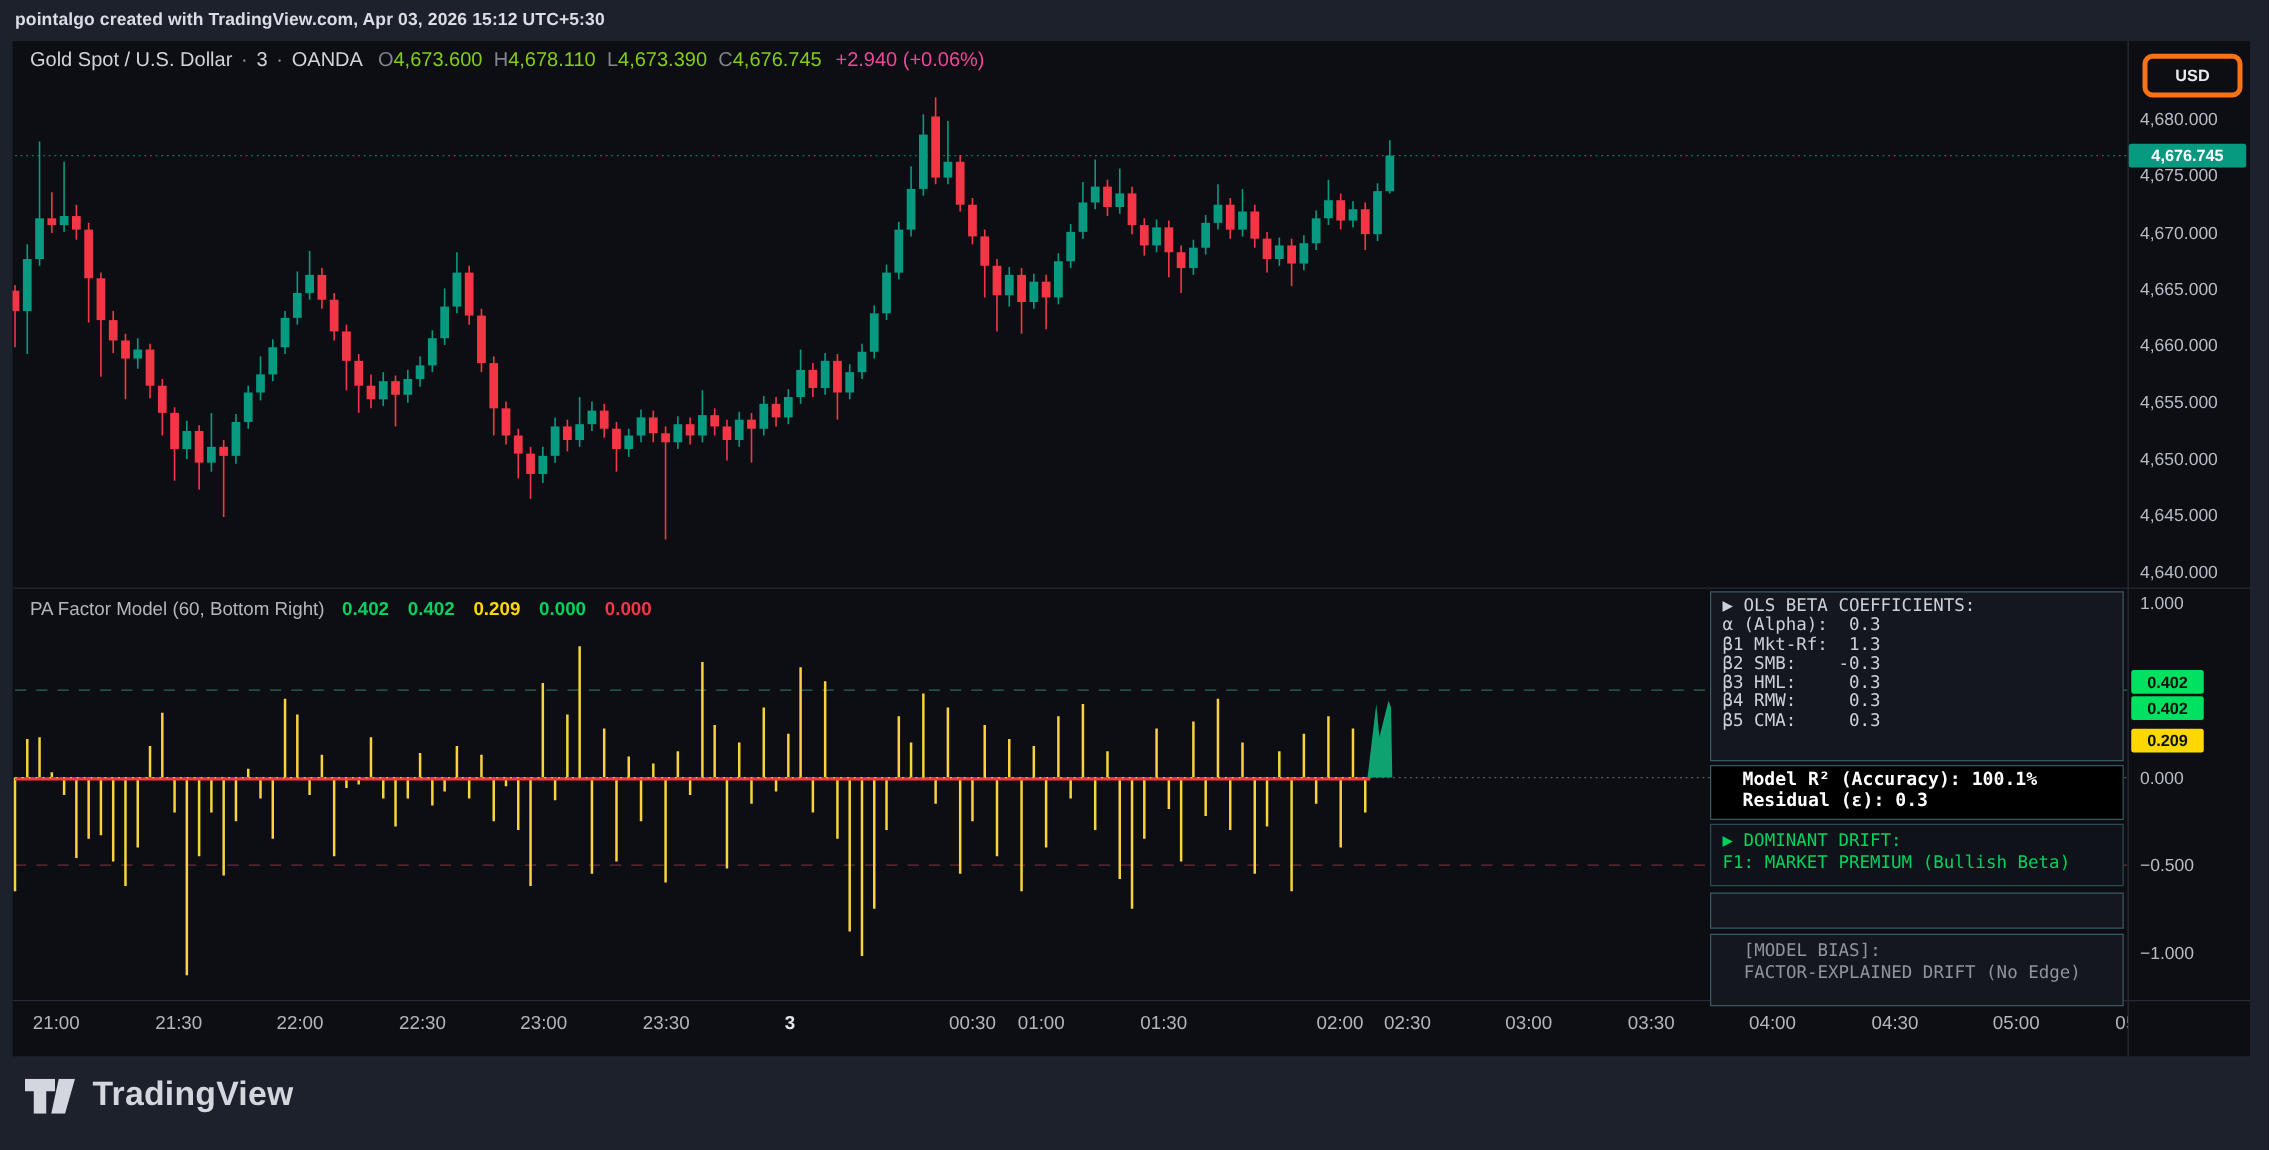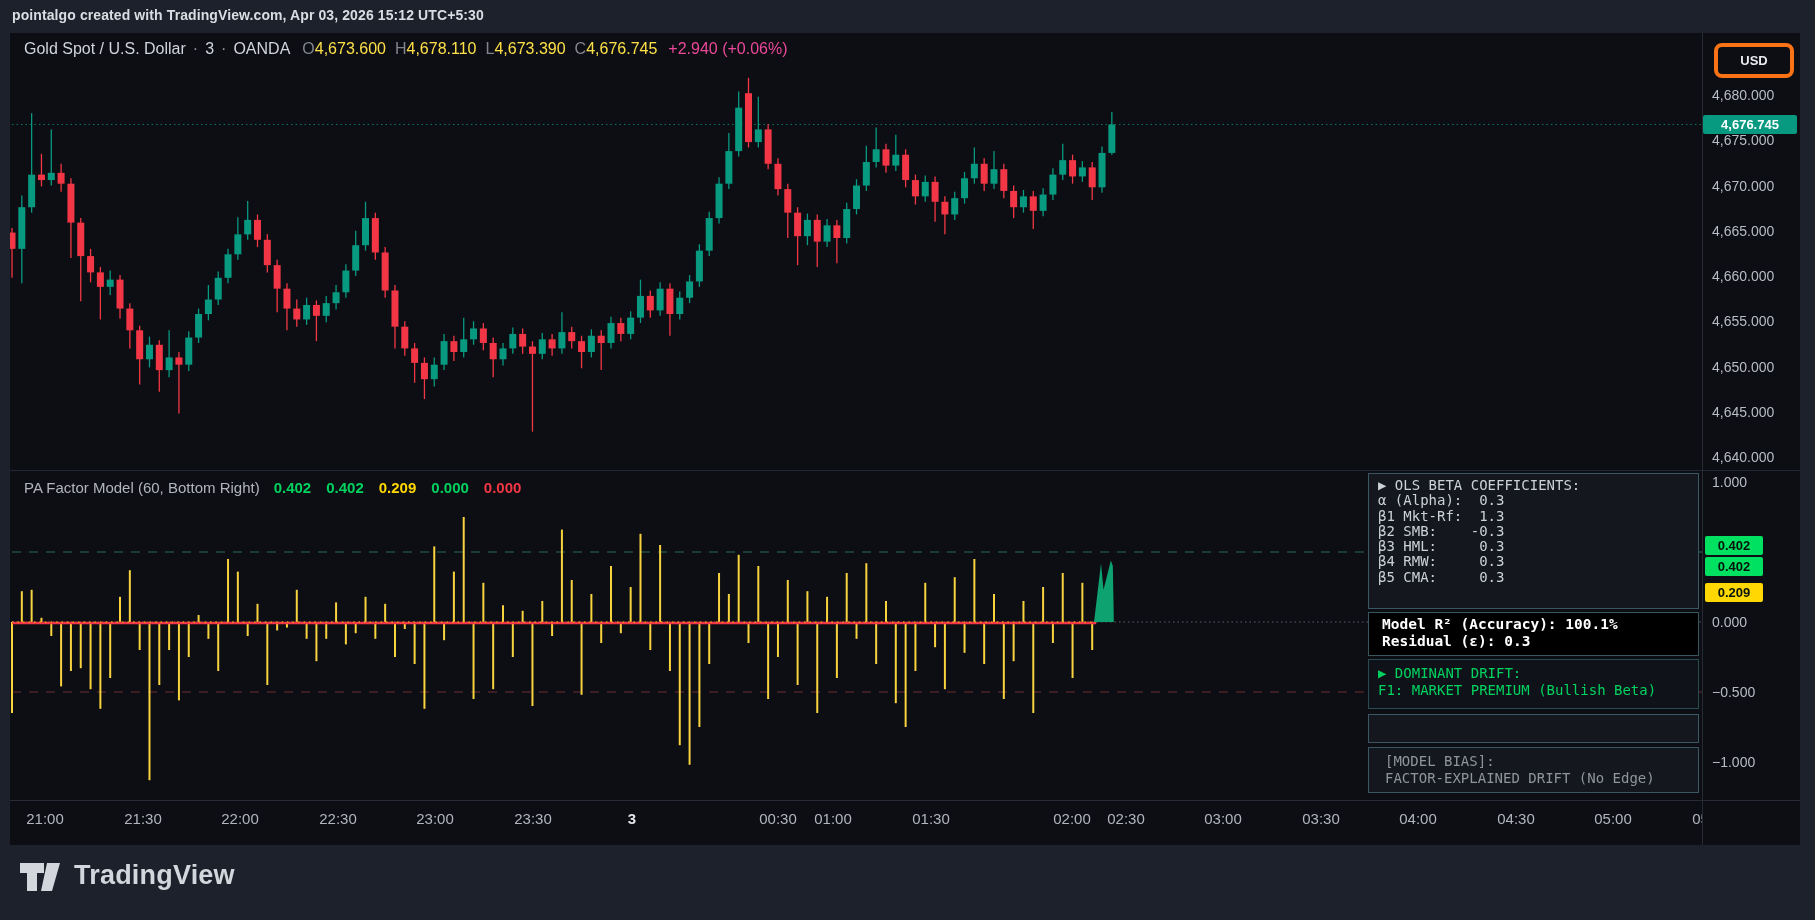--- a/index.html
+++ b/index.html
@@ -15,46 +15,46 @@
   .widget{left:10px;top:33px;width:1790px;height:812px;background:#0c0e13}
   .sep-v{left:1702px;top:33px;width:1px;height:812px;background:#262b36}
   .sep-pane{left:10px;top:470px;width:1790px;height:1px;background:#232836}
   .sep-axis{left:10px;top:800px;width:1790px;height:1px;background:#262b36}
   
   .symbol-row{left:24px;top:38px;height:22px;display:flex;align-items:center;font-size:16px;color:#d1d4dc;white-space:nowrap}
   .symbol-row .dim{color:#9598a1;margin:0 7px}
   .ohlc{display:flex;margin-left:12px}
   .ohlc .itm{margin-right:9px;white-space:nowrap}
   .ohlc .lbl{color:#82858f}
-  .ohlc .val{color:#fde047}
+  .ohlc .val{color:#84cc16}
   .chg{color:#ec4899;margin-left:2px}
   
   .ind-row{left:24px;top:477px;height:20px;display:flex;align-items:center;font-size:15px;color:#b2b5be;white-space:nowrap}
   .ind-vals{display:flex;margin-left:14px;font-weight:600}
   .ind-vals span{margin-right:15px}
   
   .usd-btn{left:1714px;top:43px;width:72px;height:27px;border:4px solid #f97316;border-radius:8px;
     color:#e8eaed;font-size:13px;font-weight:600;display:flex;align-items:center;justify-content:center;background:#0c0e13;cursor:pointer}
   .tick{left:1712px;width:86px;height:18px;line-height:18px;font-size:14px;color:#b8bcc6;white-space:nowrap}
   .price-badge{left:1703px;width:94px;height:19px;background:#089981;color:#fff;font-weight:700;font-size:13px;
     display:flex;align-items:center;justify-content:center;border-radius:2px}
   .ind-badge{left:1705px;width:58px;height:19px;color:#06130a;font-weight:700;font-size:13px;
     display:flex;align-items:center;justify-content:center;border-radius:2px}
   
   .obox{left:1368px;width:331px;font-family:"DejaVu Sans Mono","Liberation Mono",monospace;white-space:pre;box-sizing:border-box}
   .obox-ols{top:473px;height:136px;background:#14171e;border:1px solid #3a5763;padding:4px 9px;
     color:#ccd1d9;font-size:14px;line-height:15.3px}
-  .obox-r2{top:612px;height:44px;background:#000;border:1px solid #39565f;padding:3px 13px;
+  .obox-r2{top:612px;height:44px;background:#000;border:1px solid #39565f;padding:3px 25px;
     color:#fff;font-weight:700;font-size:14.5px;line-height:16.5px}
   .obox-dom{top:659px;height:50px;background:#0f1319;border:1px solid #2a4b52;padding:5px 9px;
     color:#00d25f;font-size:14px;line-height:16.5px}
   .obox-dash{top:714px;height:29px;background:#14171e;border:1px solid #3a5763}
   .obox-dash .dashes{margin:13px 8px 0 8px;height:1px;opacity:.75;
     background:repeating-linear-gradient(90deg,#8b9099 0 9px,transparent 9px 16px)}
-  .obox-bias{top:747px;height:46px;background:#14171e;border:1px solid #3a5763;padding:5px 16px;
+  .obox-bias{top:747px;height:58px;background:#14171e;border:1px solid #3a5763;padding:5px 26px;
     color:#8f949d;font-size:14px;line-height:16.5px}
   
   .time-axis{left:10px;top:801px;width:1692px;height:44px;overflow:hidden;cursor:ew-resize}
   .t-lbl{position:absolute;top:9px;transform:translateX(-50%);font-size:15px;color:#b2b5be;white-space:nowrap}
   .t-lbl.bold{font-weight:700;color:#e4e6ea}
   
   .logo{left:20px;top:860px;display:flex;align-items:flex-end;cursor:pointer}
   .logo-text{color:#d3d6dd;font-size:27px;font-weight:700;margin-left:10px;letter-spacing:.2px}
   svg{display:block}
   .price-scale-area{left:1703px;top:33px;width:97px;height:767px;cursor:ns-resize}

